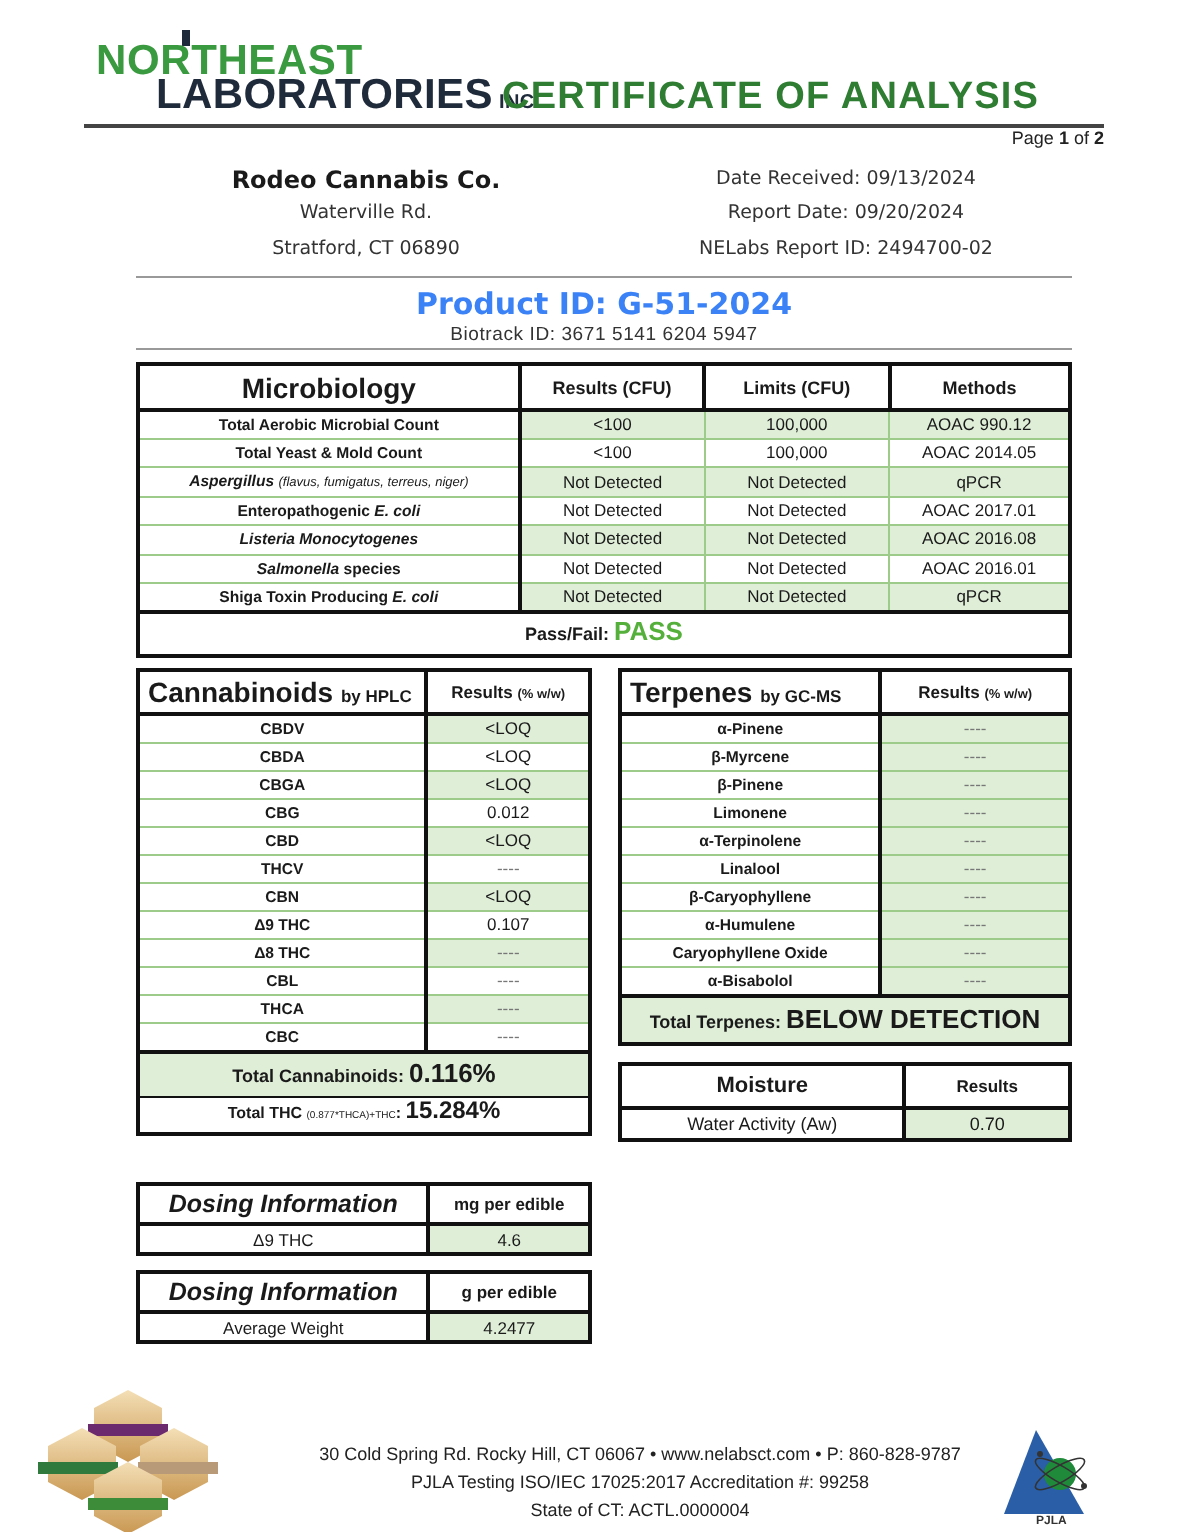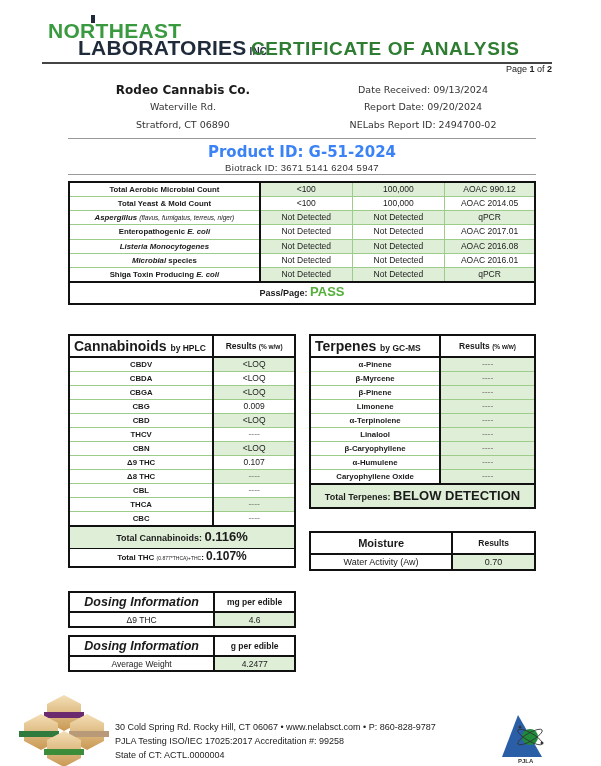--- a/index.html
+++ b/index.html
@@ -71,21 +71,21 @@
   .moist th.big { font-size: 11px; }
   .moist td { height: 16px; font-size: 9px; }
 
   
   .dose { left: 68px; width: 228px; }
   .dose th { height: 20px; border-bottom: 2px solid #111; font-size: 8.5px; font-weight: bold; }
   .dose th.big { font-size: 12.5px; font-style: italic; font-weight: bold; margin-left: 20px; }
   .dose td { height: 15px; font-size: 8.5px; }
 
   
-  .footer-text { left: 115px; width: 410px; font: 9px "Liberation Sans", sans-serif; color: #222; line-height: 12px; }
+  .footer-text { left: 115px; width: 410px; text-align: center; font: 9px "Liberation Sans", sans-serif; color: #222; line-height: 12px; }
   .badges { left: 14px; top: 695px; width: 100px; height: 71px; }
   .badge { position: absolute; width: 34px; height: 36px; background: linear-gradient(#f4dfb6, #c99852); clip-path: polygon(50% 0, 100% 25%, 100% 75%, 50% 100%, 0 75%, 0 25%); }
   .ribbon { position: absolute; height: 6px; width: 40px; }
   .pjla { left: 500px; top: 713px; width: 56px; height: 53px; }
 </style>
 </head>
 <body>
 
 <div class="abs flask"></div>
 <div class="abs logo-ne">NORTHEAST</div>
@@ -108,20 +108,26 @@
 <div class="abs sep-line" style="top:174px"></div>
 
 <table class="tbl micro">
   <colgroup>
       <col style="width:190px">
       <col style="width:92px">
       <col style="width:92px">
       <col style="width:90px">
     </colgroup>
   <tbody>
+      <tr>
+    <th class="big">Microbiology</th>
+    <th class="vdiv-b">Results (CFU)</th>
+    <th class="vdiv-b">Limits (CFU)</th>
+    <th class="vdiv-b">Methods</th>
+  </tr>
   <tr>
     <td class="lab">Total Aerobic Microbial Count</td>
     <td class="vdiv-b g">&lt;100</td>
     <td class="vdiv g">100,000</td>
     <td class="vdiv g">AOAC 990.12</td>
   </tr>
   <tr class="row-line">
     <td class="lab">Total Yeast &amp; Mold Count</td>
     <td class="vdiv-b">&lt;100</td>
     <td class="vdiv">100,000</td>
@@ -139,33 +145,33 @@
     <td class="vdiv">Not Detected</td>
     <td class="vdiv">AOAC 2017.01</td>
   </tr>
   <tr class="row-line">
     <td class="lab"><i>Listeria Monocytogenes</i></td>
     <td class="vdiv-b g">Not Detected</td>
     <td class="vdiv g">Not Detected</td>
     <td class="vdiv g">AOAC 2016.08</td>
   </tr>
   <tr class="row-line">
-    <td class="lab"><i>Microbial</i><span> species</span></td>
+    <td class="lab"><i>Salmonella</i><span> species</span></td>
     <td class="vdiv-b">Not Detected</td>
     <td class="vdiv">Not Detected</td>
     <td class="vdiv">AOAC 2016.01</td>
   </tr>
   <tr class="row-line">
     <td class="lab"><span>Shiga Toxin Producing </span><i>E. coli</i></td>
     <td class="vdiv-b g">Not Detected</td>
     <td class="vdiv g">Not Detected</td>
     <td class="vdiv g">qPCR</td>
   </tr>
   <tr class="pf">
-    <td colspan="4"><span>Pass/Page: </span><span class="pass">PASS</span></td>
+    <td colspan="4"><span>Pass/Fail: </span><span class="pass">PASS</span></td>
   </tr>
 </tbody>
   </table>
 
 <table class="tbl cann">
   <colgroup>
       <col style="width:143px">
       <col style="width:81px">
     </colgroup>
   <tbody>
@@ -180,21 +186,21 @@
   <tr class="row-line">
         <td class="lab">CBDA</td>
         <td class="vdiv-b">&lt;LOQ</td>
       </tr>
   <tr class="row-line">
         <td class="lab">CBGA</td>
         <td class="vdiv-b g">&lt;LOQ</td>
       </tr>
   <tr class="row-line">
         <td class="lab">CBG</td>
-        <td class="vdiv-b">0.009</td>
+        <td class="vdiv-b">0.012</td>
       </tr>
   <tr class="row-line">
         <td class="lab">CBD</td>
         <td class="vdiv-b g">&lt;LOQ</td>
       </tr>
   <tr class="row-line">
         <td class="lab">THCV</td>
         <td class="vdiv-b dashes">----</td>
       </tr>
   <tr class="row-line">
@@ -218,21 +224,21 @@
         <td class="vdiv-b g dashes">----</td>
       </tr>
   <tr class="row-line">
         <td class="lab">CBC</td>
         <td class="vdiv-b dashes">----</td>
       </tr>
   <tr class="tot g">
     <td colspan="2"><span>Total Cannabinoids: </span><span class="bigval">0.116%</span></td>
   </tr>
   <tr class="tot2">
-    <td colspan="2"><span>Total THC </span><span class="tiny">(0.877*THCA)+THC</span><span>: </span><span class="bigval" style="font-size:12px">0.107%</span></td>
+    <td colspan="2"><span>Total THC </span><span class="tiny">(0.877*THCA)+THC</span><span>: </span><span class="bigval" style="font-size:12px">15.284%</span></td>
   </tr>
 </tbody>
   </table>
 
 <table class="tbl terp">
   <colgroup>
       <col style="width:129px">
       <col style="width:94px">
     </colgroup>
   <tbody>
@@ -267,20 +273,24 @@
   <tr class="row-line">
         <td class="lab">β-Caryophyllene</td>
         <td class="vdiv-b g dashes">----</td>
       </tr>
   <tr class="row-line">
         <td class="lab">α-Humulene</td>
         <td class="vdiv-b g dashes">----</td>
       </tr>
   <tr class="row-line">
         <td class="lab">Caryophyllene Oxide</td>
+        <td class="vdiv-b g dashes">----</td>
+      </tr>
+  <tr class="row-line">
+        <td class="lab">α-Bisabolol</td>
         <td class="vdiv-b g dashes">----</td>
       </tr>
   <tr class="tot g">
     <td colspan="2"><span>Total Terpenes: </span><span class="bigval">BELOW DETECTION</span></td>
   </tr>
 </tbody>
   </table>
 
 <table class="tbl moist">
   <colgroup>

